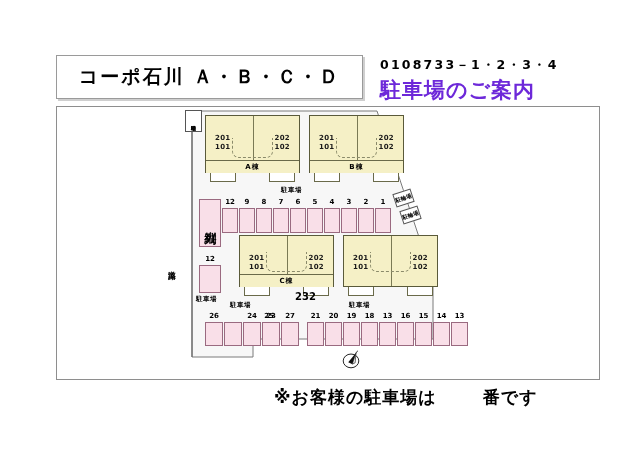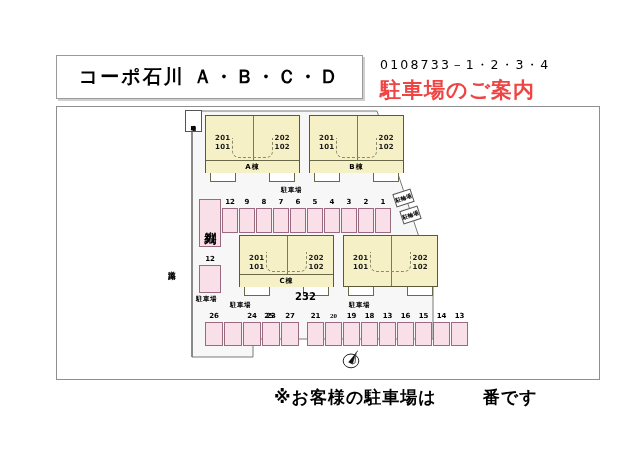--- a/index.html
+++ b/index.html
@@ -18,26 +18,26 @@
     background:#fff;border:1px solid #9a9a9a;
     box-shadow:2px 2px 0 #cfcfcf;
     display:flex;align-items:center;justify-content:center;
   }
   .title-text{
     font-size:19px;font-weight:bold;color:#000;letter-spacing:2px;
     white-space:nowrap;
   }
   .code-text{
     position:absolute;left:372px;top:57px;
-    font-size:12.5px;font-weight:normal;color:#000;letter-spacing:2.2px;
+    font-size:12.5px;font-weight:bold;color:#000;letter-spacing:2.2px;
     white-space:nowrap;
   }
   .subtitle-text{
     position:absolute;left:372px;top:76px;
-    font-size:21px;font-weight:bold;color:#ef4444;letter-spacing:1px;
+    font-size:21px;font-weight:bold;color:#6d28d9;letter-spacing:1px;
     white-space:nowrap;
   }
 
   
   .frame{
     position:absolute;left:48px;top:106px;width:542px;height:272px;
     background:#fff;border:1px solid #8e8e8e;
   }
 
   
@@ -272,21 +272,21 @@
     <div class="stall" style="left:186px;top:215px;width:18px;height:24px;"></div>
     <div class="stall-num" style="left:205px;top:205px;width:18px;">23</div>
     <div class="stall" style="left:205px;top:215px;width:18px;height:24px;"></div>
     <div class="stall-num" style="left:224px;top:205px;width:18px;">27</div>
     <div class="stall" style="left:224px;top:215px;width:18px;height:24px;"></div>
 
     <div class="pk-label" style="left:292px;top:194px;">駐車場</div>
 
     <div class="stall-num" style="left:250px;top:205px;width:17px;">21</div>
     <div class="stall" style="left:250px;top:215px;width:17px;height:24px;"></div>
-    <div class="stall-num" style="left:268px;top:205px;width:17px;font-family:Liberation Serif, serif;">20</div>
+    <div class="stall-num" style="left:268px;top:205px;width:17px;">20</div>
     <div class="stall" style="left:268px;top:215px;width:17px;height:24px;"></div>
     <div class="stall-num" style="left:286px;top:205px;width:17px;">19</div>
     <div class="stall" style="left:286px;top:215px;width:17px;height:24px;"></div>
     <div class="stall-num" style="left:304px;top:205px;width:17px;">18</div>
     <div class="stall" style="left:304px;top:215px;width:17px;height:24px;"></div>
     <div class="stall-num" style="left:322px;top:205px;width:17px;">13</div>
     <div class="stall" style="left:322px;top:215px;width:17px;height:24px;"></div>
     <div class="stall-num" style="left:340px;top:205px;width:17px;">16</div>
     <div class="stall" style="left:340px;top:215px;width:17px;height:24px;"></div>
     <div class="stall-num" style="left:358px;top:205px;width:17px;">15</div>

